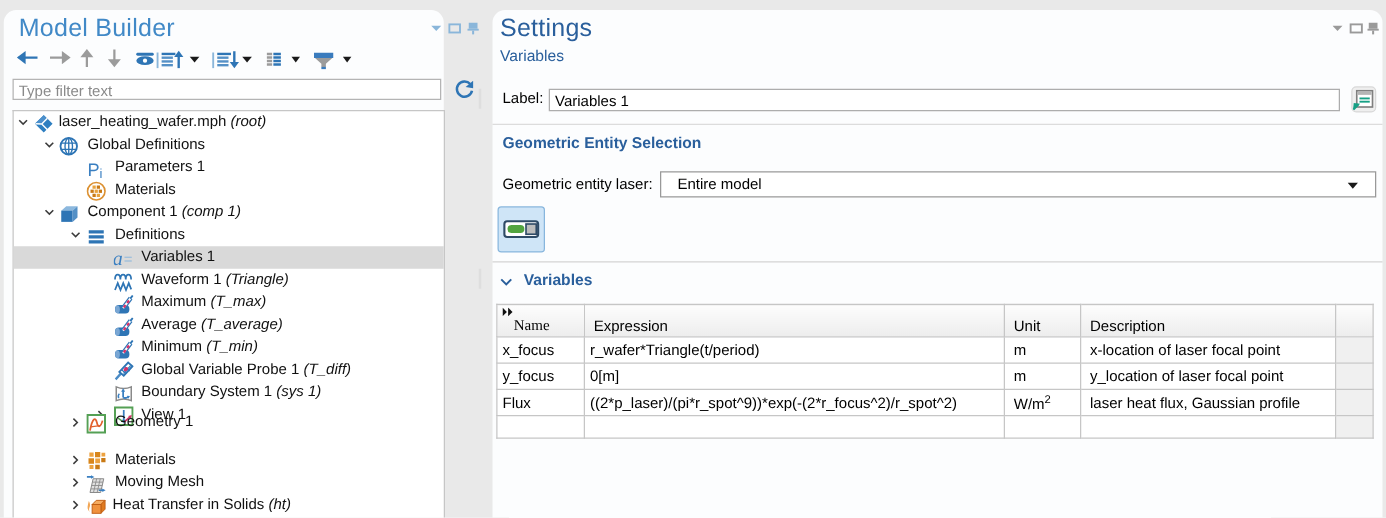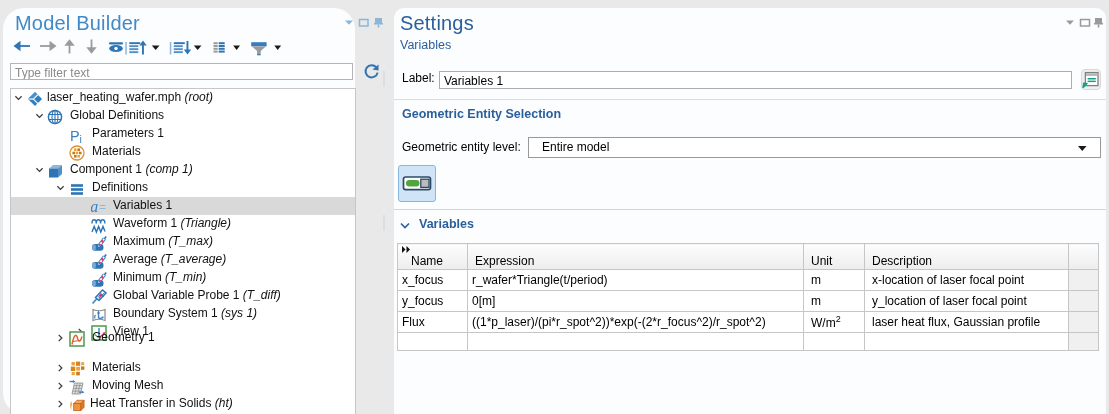--- a/index.html
+++ b/index.html
@@ -1,19 +1,19 @@
 <!DOCTYPE html>
 <html><head>
 <meta charset="utf-8">
 <style>
 * { margin:0; padding:0; box-sizing:border-box; }
 html,body { width:1109px; height:414px; overflow:hidden; background:#e9e9e9;
   font-family:"Liberation Sans", sans-serif; }
 .panel { position:absolute; background:#fcfdfe; border-radius:10px 10px 0 0; }
-#mb { left:3px; top:8px; width:352px; height:406px;border-radius:21px; }
+#mb { left:3px; top:8px; width:352px; height:406px; }
 #st { left:394px; top:8px; width:712px; height:406px; }
 .title { position:absolute; font-size:20px; letter-spacing:0.2px; }
 #mb .title { left:12px; top:4px; color:#4189c7; }
 #st .title { left:6px; top:4px; color:#2a5f9c; }
 .abs { position:absolute; }
 .row { position:absolute; height:18px; left:0; width:100%; }
 .rowtxt { position:absolute; top:1px; font-size:12px; color:#111; white-space:nowrap; }
 .rowtxt i { font-style:italic; }
 .icon16 { position:absolute; top:1px; width:16px; height:18px; }
 .chev { position:absolute; top:5px; width:9px; height:8px; }
@@ -354,21 +354,21 @@
       <rect x="4.1" y="3.3" width="11.2" height="2.6" fill="#b5b5b5"></rect>
       <rect x="5.6" y="8" width="8.2" height="1.5" fill="#16a085"></rect>
       <rect x="5.6" y="10.6" width="8.2" height="1.5" fill="#16a085"></rect>
       <path d="M0.4 18 L1 12.4 L6.2 13 Z" fill="#16a085"></path>
       <path d="M0.8 17.6 L4.8 13.4" stroke="#16a085" stroke-width="1.6"></path>
     </svg>
   </div>
   <div class="divider" style="top:91px;"></div>
 
   <div class="abs hdr" style="left:8px; top:99px;">Geometric Entity Selection</div>
-  <div class="abs lbl" style="left:8px; top:132px;">Geometric entity level:</div>
+  <div class="abs lbl" style="left:8px; top:132px;">Geometric entity laser:</div>
   <div id="dropdown">
       <span>Entire model</span>
     <svg class="abs" style="right:13px; top:8px;" width="9" height="6" viewBox="0 0 9 6">
         <path d="M0 0 L8.5 0 L4.25 5 Z" fill="#1a1a1a"></path>
       </svg>
   </div>
   <div id="togglebtn">
     <svg width="36" height="35" viewBox="0 0 36 35">
       <rect x="4.5" y="11" width="27" height="12.6" rx="2.2" fill="#fff" stroke="#2e4a66" stroke-width="1.7"></rect>
       <rect x="7" y="14" width="13.5" height="6.4" rx="3.2" fill="#52a43f"></rect>
@@ -385,21 +385,21 @@
   <table id="vartable">
     <colgroup>
         <col style="width:70px">
         <col style="width:336px">
         <col style="width:61px">
         <col style="width:204px">
         <col style="width:30px">
       </colgroup>
     <tbody>
         <tr>
-      <th style="position:relative; padding-left:0;"><svg style="position:absolute;left:4px;top:2px;" width="10" height="7" viewBox="0 0 10 7">
+      <th style="position:relative; padding-left:0;font-family:Liberation Serif, serif;"><svg style="position:absolute;left:4px;top:2px;" width="10" height="7" viewBox="0 0 10 7">
               <path d="M0 0 L3.5 3.5 L0 7 Z" fill="#111"></path>
               <path d="M4.5 0 L8 3.5 L4.5 7 Z" fill="#111"></path>
             </svg><span style="padding-left:13px;">Name</span></th>
       <th>Expression</th>
           <th>Unit</th>
           <th>Description</th>
           <th class="gray"></th>
     </tr>
     <tr>
           <td>x_focus</td>
@@ -410,21 +410,21 @@
         </tr>
     <tr>
           <td>y_focus</td>
           <td>0[m]</td>
           <td>m</td>
           <td>y_location of laser focal point</td>
           <td class="gray"></td>
         </tr>
     <tr>
           <td>Flux</td>
-          <td>((1*p_laser)/(pi*r_spot^2))*exp(-(2*r_focus^2)/r_spot^2)</td>
+          <td>((2*p_laser)/(pi*r_spot^9))*exp(-(2*r_focus^2)/r_spot^2)</td>
           <td>W/m<sup style="font-size:9px;">2</sup></td>
           <td>laser heat flux, Gaussian profile</td>
           <td class="gray"></td>
         </tr>
     <tr>
           <td style="height:18px;"></td>
           <td style="height:18px;"></td>
           <td style="height:18px;"></td>
           <td style="height:18px;"></td>
           <td class="gray" style="height:18px;"></td>

